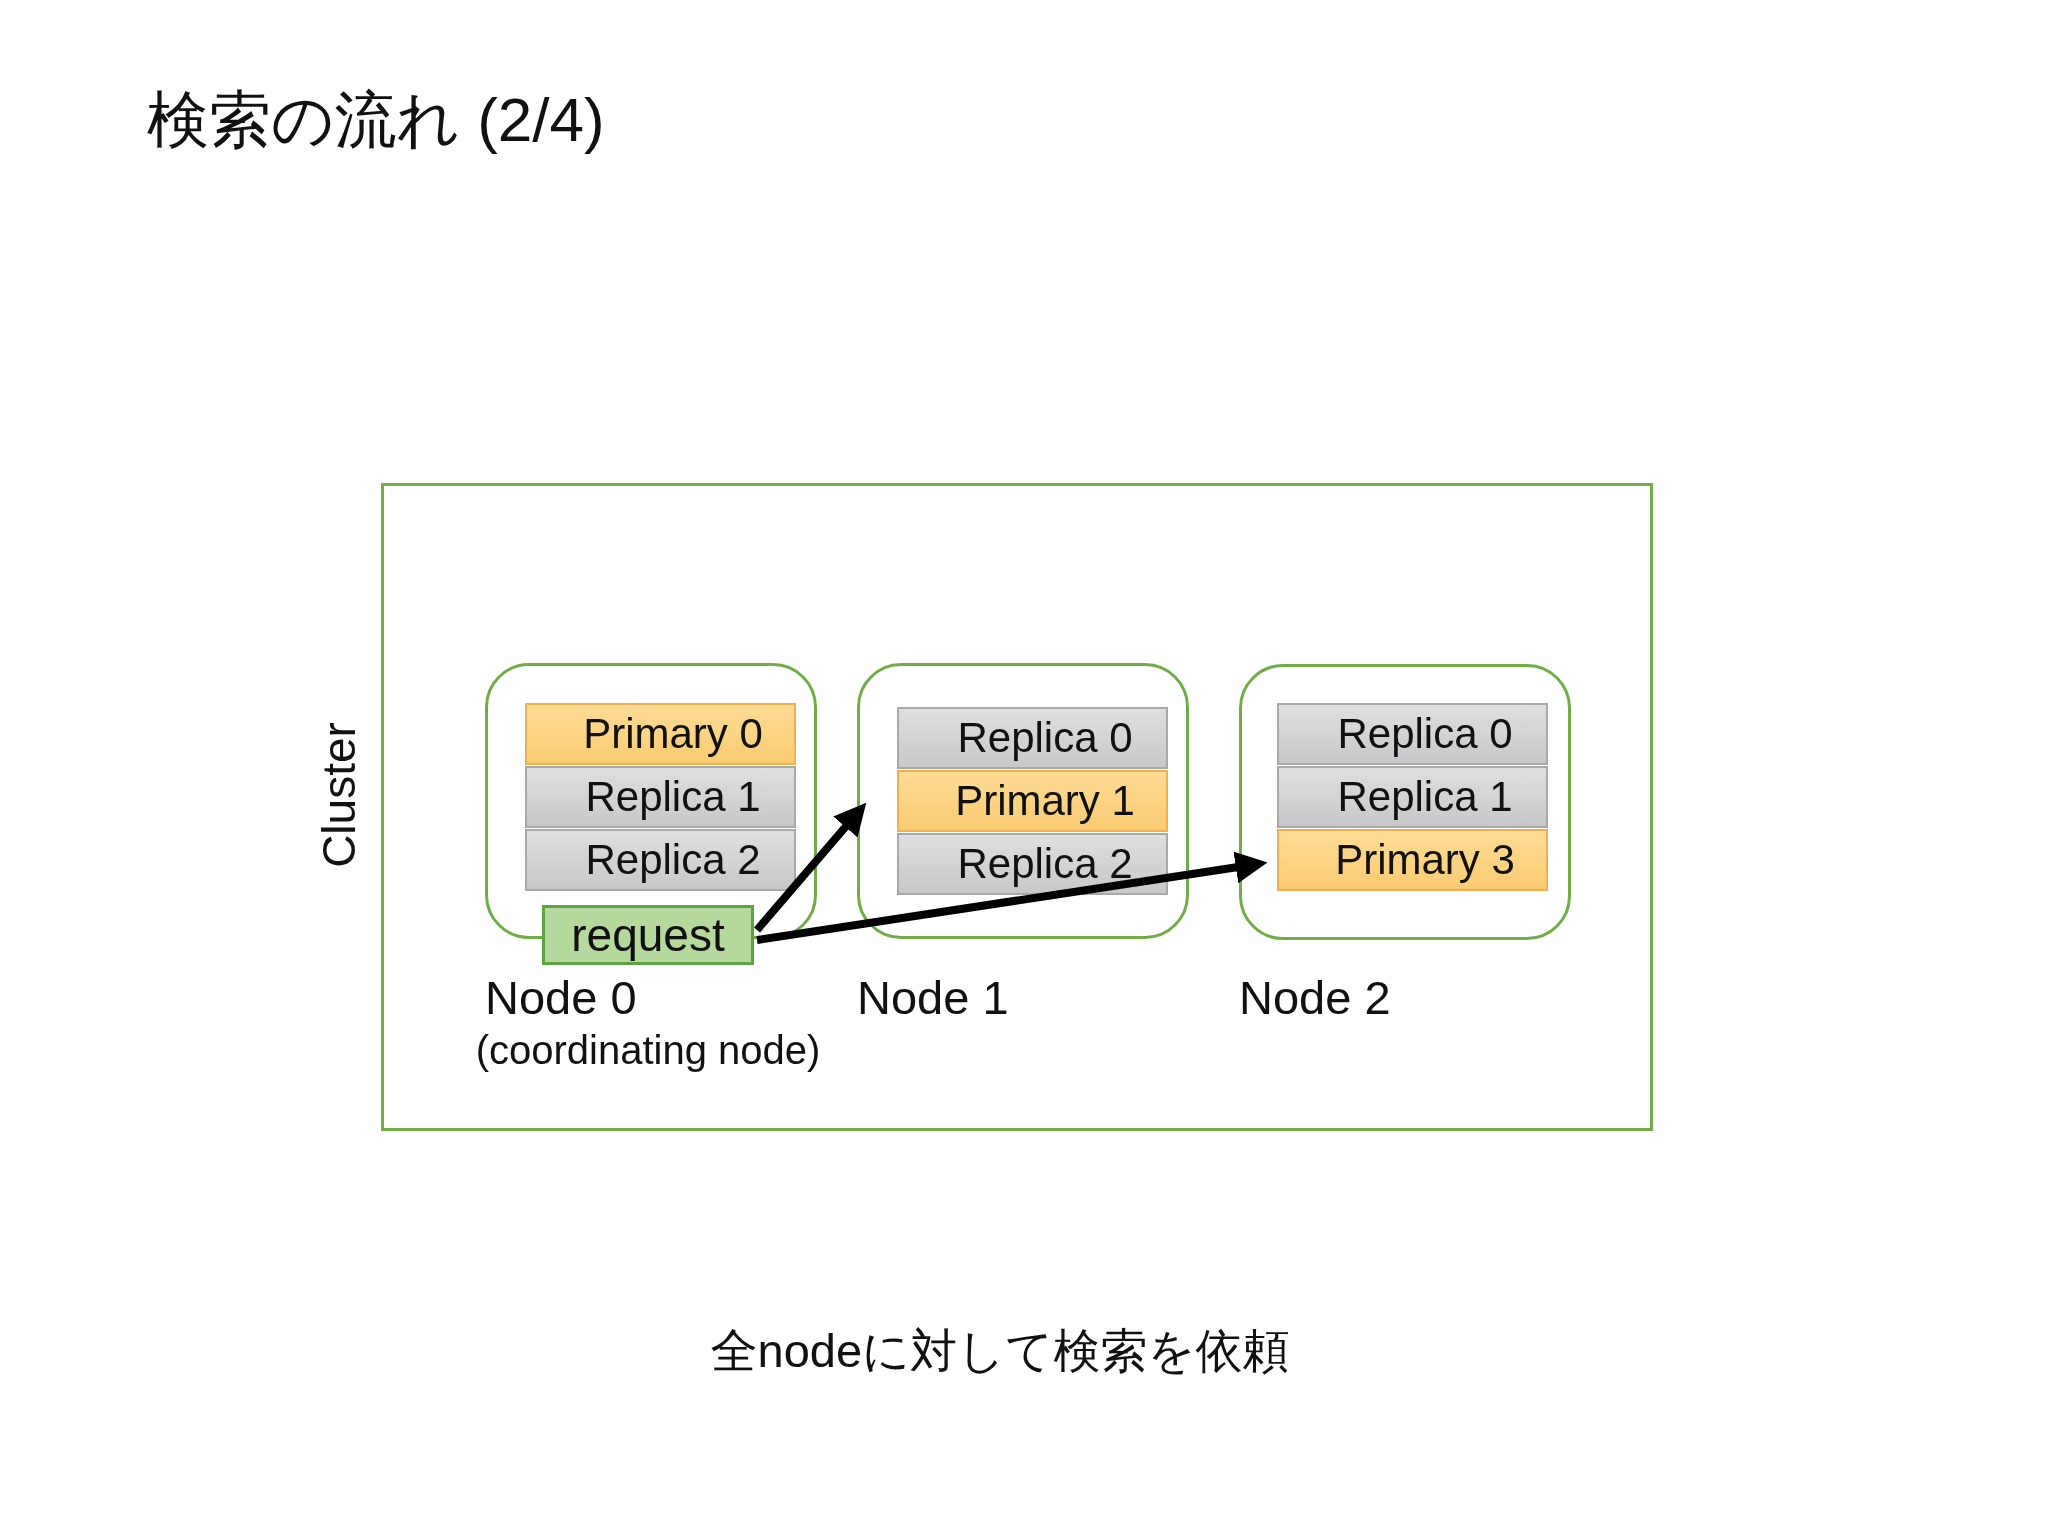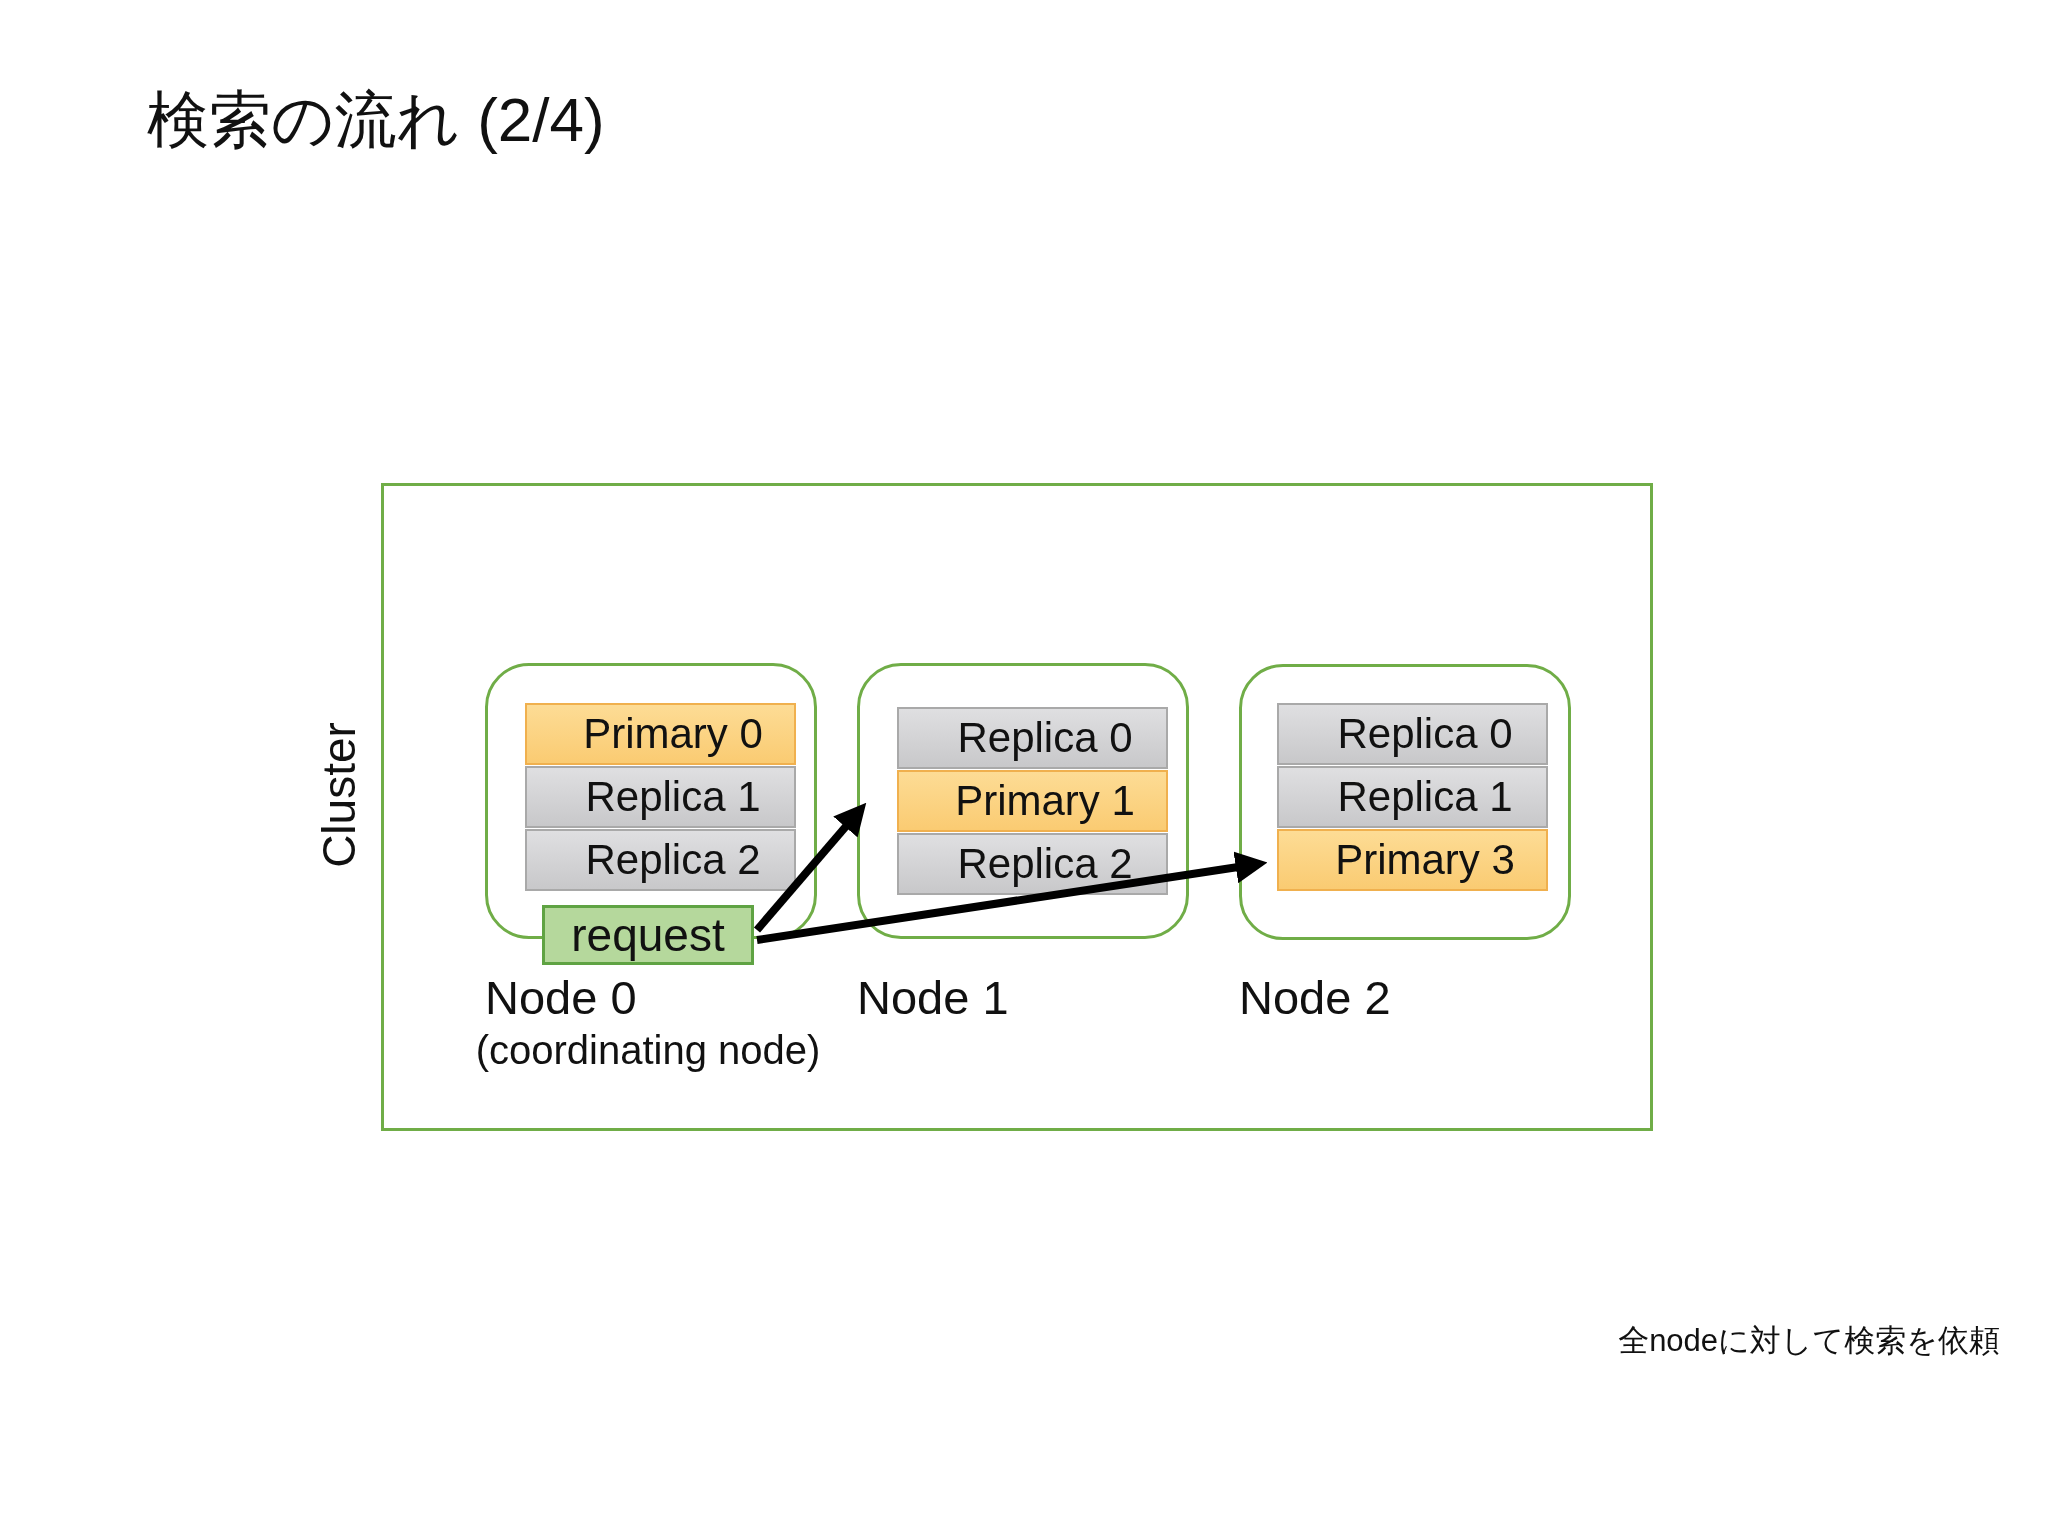--- a/index.html
+++ b/index.html
@@ -96,22 +96,22 @@
     left: 428px; top: 1008px;
     width: 440px;
     text-align: center;
     font-size: 40px;
     white-space: nowrap;
   }
 
   .caption {
     left: 0; top: 1300px;
     width: 2000px;
-    text-align: right;
-    font-size: 31px;
+    text-align: center;
+    font-size: 47px;
     white-space: nowrap;
   }
 
   .arrows {
     left: 0; top: 0;
     pointer-events: none;
   }
   .arrows line { stroke: var(--arrow, #000000); stroke-width: 8; }
   .arrows path { fill: var(--arrow, #000000); }
 </style>

